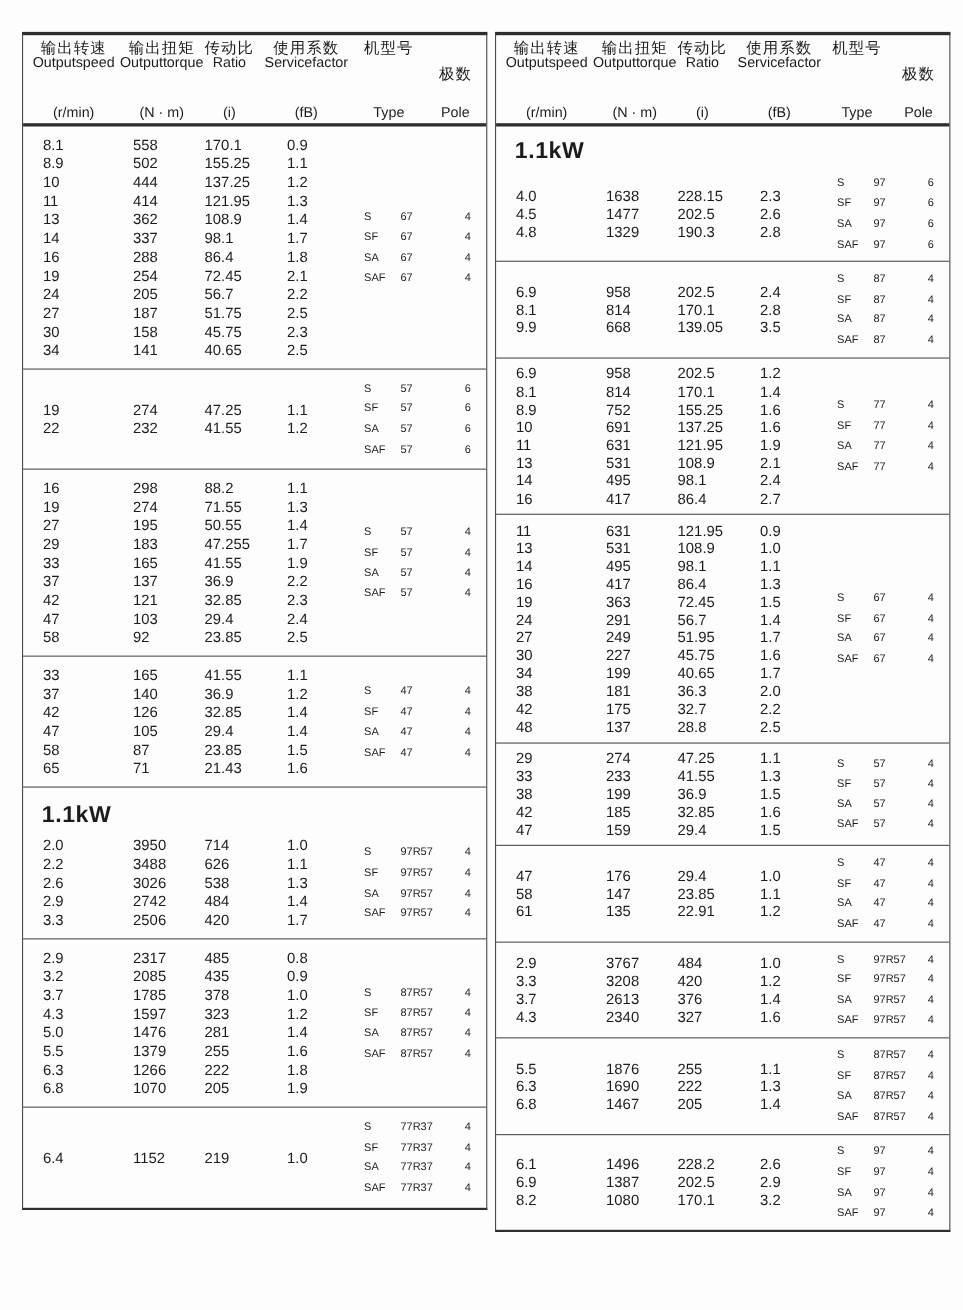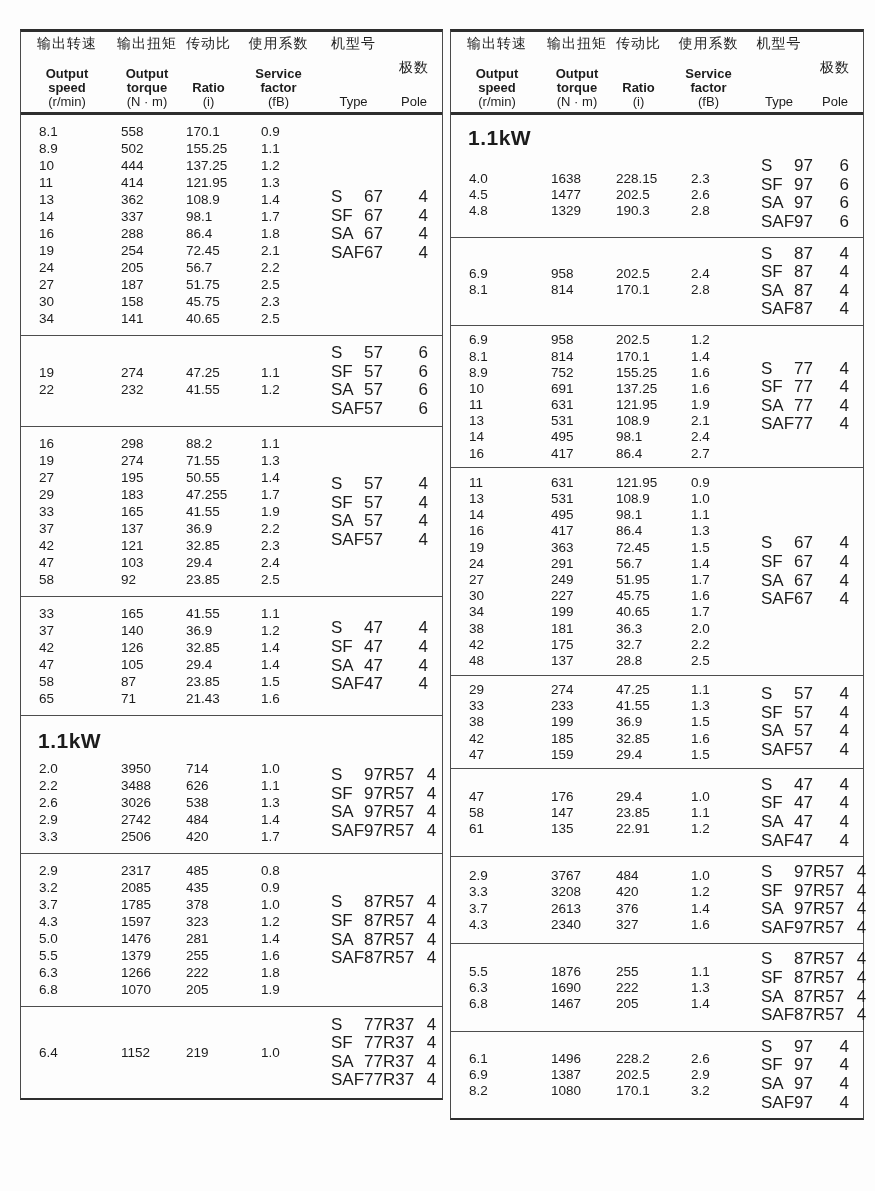--- a/index.html
+++ b/index.html
@@ -16,21 +16,21 @@
   .col-left{left:20px;width:421px;--rh:17px;--bp:8px;}
   .col-right{left:450px;width:412px;--rh:16.2px;--bp:6px;}
 
   
   .hdr{
     display:flex;height:73px;padding:4px 0 3px 0;
     border-bottom:3px solid #2e2e2e;
   }
   .hcell{display:flex;flex-direction:column;justify-content:space-between;text-align:center;font-size:13px;line-height:14px;}
   .hcell .hcn{font-size:14px;letter-spacing:1px;white-space:nowrap;}
-  .hcell .hmid{flex:1;display:flex;flex-direction:column;justify-content:flex-end;font-weight:bold;}
+  .hcell .hmid{flex:1;display:flex;flex-direction:row;justify-content:center;}
   .hcell .hbot{white-space:nowrap;}
   .c0{width:92px;}
   .c1{width:68px;}
   .c2{width:55px;}
   .c3{width:85px;}
   .c4{flex:1;}
   .c5{width:56px;margin-top:24px;}
 
   
   .block{padding:var(--bp) 0;}
@@ -39,21 +39,21 @@
     font-size:21px;line-height:26px;font-weight:bold;
     margin:4px 0 6px 17px;letter-spacing:0.5px;
   }
   .bbody{display:flex;align-items:center;}
   .drows{flex:0 0 300px;}
   .drow{display:flex;align-items:center;height:var(--rh);padding-left:18px;font-size:13.5px;}
   .dc0{width:82px;}
   .dc1{width:65px;}
   .dc2{width:75px;}
   .dc3{flex:1;}
-  .types{flex:1;padding-right:14px;font-size:17px;}
+  .types{flex:1;padding-right:14px;font-size:10px;}
   .trow{display:flex;align-items:center;height:18.6px;}
   .tlabel{flex:1;padding-left:10px;white-space:nowrap;}
   .tprefix{display:inline-block;min-width:33px;}
   .tpole{width:22px;text-align:right;}
 
   .pagenum{
     position:absolute;right:18px;top:1228px;font-size:15px;letter-spacing:1px;
   }
 </style>
 </head>
@@ -630,20 +630,26 @@
               <span class="dcell dc1">958</span>
               <span class="dcell dc2">202.5</span>
               <span class="dcell dc3">2.4</span>
             </div>
             <div class="drow">
               <span class="dcell dc0">8.1</span>
               <span class="dcell dc1">814</span>
               <span class="dcell dc2">170.1</span>
               <span class="dcell dc3">2.8</span>
             </div>
+            <div class="drow">
+              <span class="dcell dc0">9.9</span>
+              <span class="dcell dc1">668</span>
+              <span class="dcell dc2">139.05</span>
+              <span class="dcell dc3">3.5</span>
+            </div>
           </div>
           <div class="types">
             <div class="trow">
               <span class="tlabel"><span class="tprefix">S</span><span class="tmodel">87</span></span>
               <span class="tpole">4</span>
             </div>
             <div class="trow">
               <span class="tlabel"><span class="tprefix">SF</span><span class="tmodel">87</span></span>
               <span class="tpole">4</span>
             </div>

